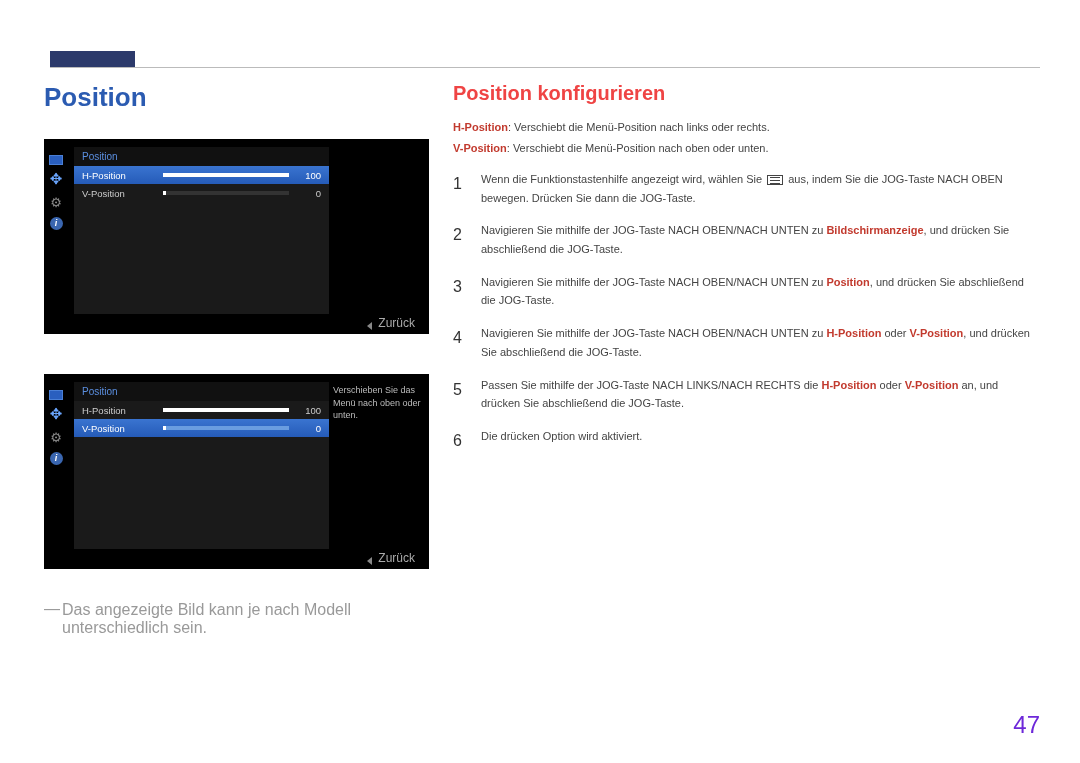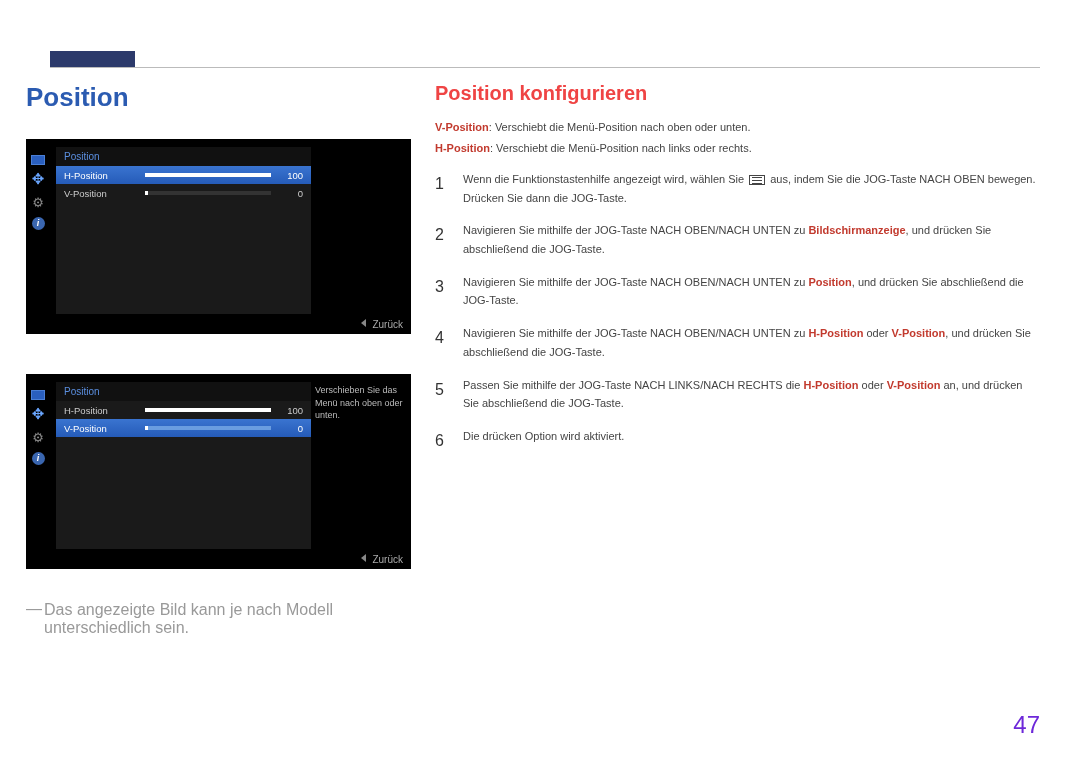--- a/index.html
+++ b/index.html
@@ -1,17 +1,17 @@
 <!DOCTYPE html>
 <html><head>
 <meta charset="utf-8">
 <style>
   * { box-sizing: border-box; margin: 0; padding: 0; }
   html, body { width: 1080px; height: 763px; background: #fff; font-family: "Segoe UI", Arial, sans-serif; color: #333; }
-  .page { position: relative; width: 1080px; height: 763px; padding: 50px 40px 30px 26px; }
+  .page { position: relative; width: 1080px; height: 763px; padding: 50px 40px 30px 44px; }
   .top-rule { position: absolute; top: 67px; left: 50px; right: 40px; height: 1px; background: #bbb; }
   .top-accent { position: absolute; top: 51px; left: 50px; width: 85px; height: 16px; background: #2c3a6b; }
   .cols { display: flex; gap: 24px; margin-top: 32px; }
   .left { width: 385px; }
   .right { flex: 1; }
   h1.section { color: #2b5bb1; font-size: 26px; font-weight: 600; margin-bottom: 26px; }
   h2.subsection { color: #ef4444; font-size: 20px; font-weight: 600; margin-bottom: 14px; }
   .intro p { font-size: 11px; line-height: 1.5; margin-bottom: 4px; color: #444; }
   .intro b.red { color: #c23a2e; font-weight: 600; }
   ol.steps { list-style: none; counter-reset: step; margin-top: 14px; }
@@ -41,21 +41,21 @@
   .osd-title { padding: 4px 8px 4px 8px; color:#5b8fe0; font-size:10px; background:#111; }
   .osd-row { display:flex; align-items:center; height:18px; padding:0 8px; gap:6px; color:#ccc; }
   .osd-row.sel { background: linear-gradient(#3a74d0,#255bb8); color:#fff; }
   .osd-row .lbl { width:75px; font-size:9.5px; }
   .osd-row .bar { flex:1; height:4px; background:#333; position:relative; }
   .osd-row.sel .bar { background:#6a9de0; }
   .osd-row .bar .fill { position:absolute; left:0; top:0; bottom:0; background:#fff; }
   .osd-row.sel .bar .fill { background:#fff; }
   .osd-row .val { width:26px; text-align:right; font-size:9.5px; }
   .osd-help { position:absolute; right:6px; top:10px; width:90px; font-size:9px; color:#bbb; line-height:1.4; }
-  .osd-footer { position:absolute; right:8px; bottom:4px; font-size:10px; color:#aaa; display:flex; align-items:flex-start; gap:6px;}
+  .osd-footer { position:absolute; right:14px; bottom:4px; font-size:12px; color:#aaa; display:flex; align-items:flex-end; gap:6px;}
   .osd-footer .tri { width:0; height:0; border-top:4px solid transparent; border-bottom:4px solid transparent; border-right:5px solid #888;}
 </style>
 </head>
 <body>
 
 <div class="page">
   <div class="top-accent"></div>
   <div class="top-rule"></div>
 
   <div class="cols">
@@ -123,22 +123,22 @@
         </div>
       </div>
 
       <p class="footnote">Das angezeigte Bild kann je nach Modell unterschiedlich sein.</p>
     </div>
 
     <div class="right">
       <h2 class="subsection">Position konfigurieren</h2>
 
       <div class="intro">
+        <p><b class="red">H-Position</b><span>: Verschiebt die Menü-Position nach links oder rechts.</span></p>
         <p><b class="red">V-Position</b><span>: Verschiebt die Menü-Position nach oben oder unten.</span></p>
-        <p><b class="red">H-Position</b><span>: Verschiebt die Menü-Position nach links oder rechts.</span></p>
       </div>
 
       <ol class="steps">
         <li>
             <div class="body">
           <span>Wenn die Funktionstastenhilfe angezeigt wird, wählen Sie </span><span class="menu-icon-inline"></span><span> aus, indem Sie die JOG-Taste NACH OBEN bewegen. Drücken Sie dann die JOG-Taste.</span>
         </div>
           </li>
         <li>
             <div class="body">

